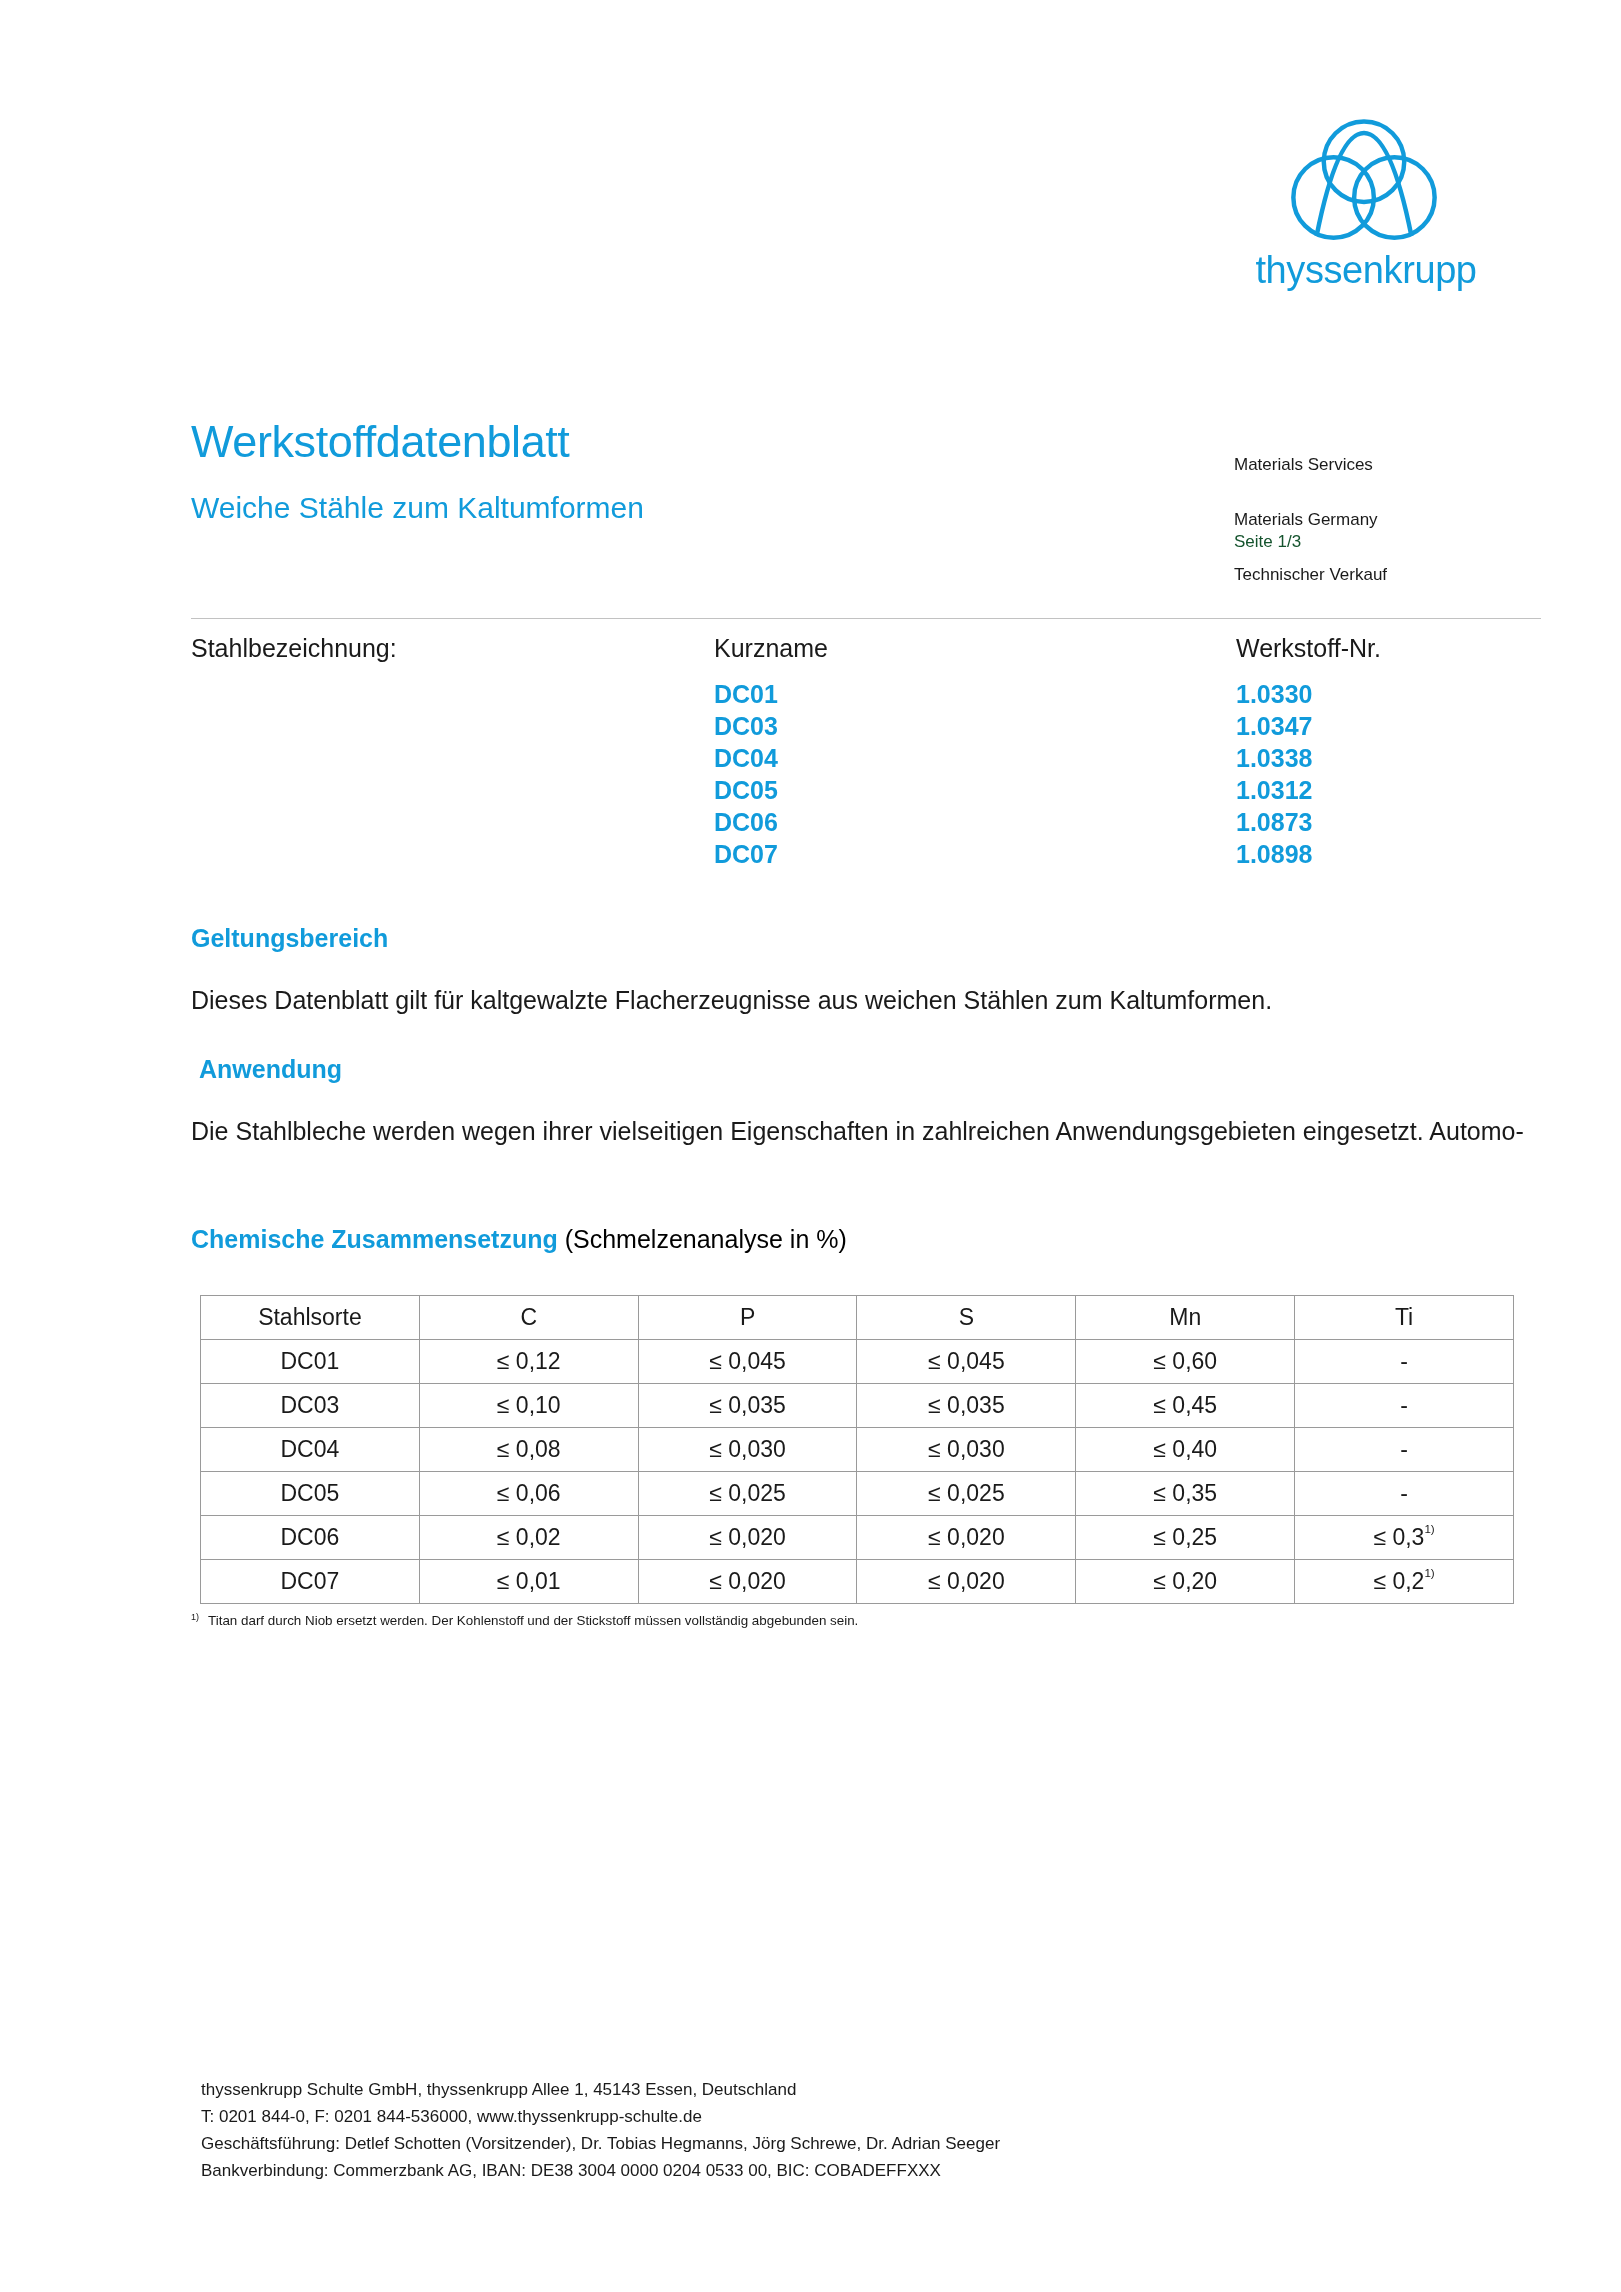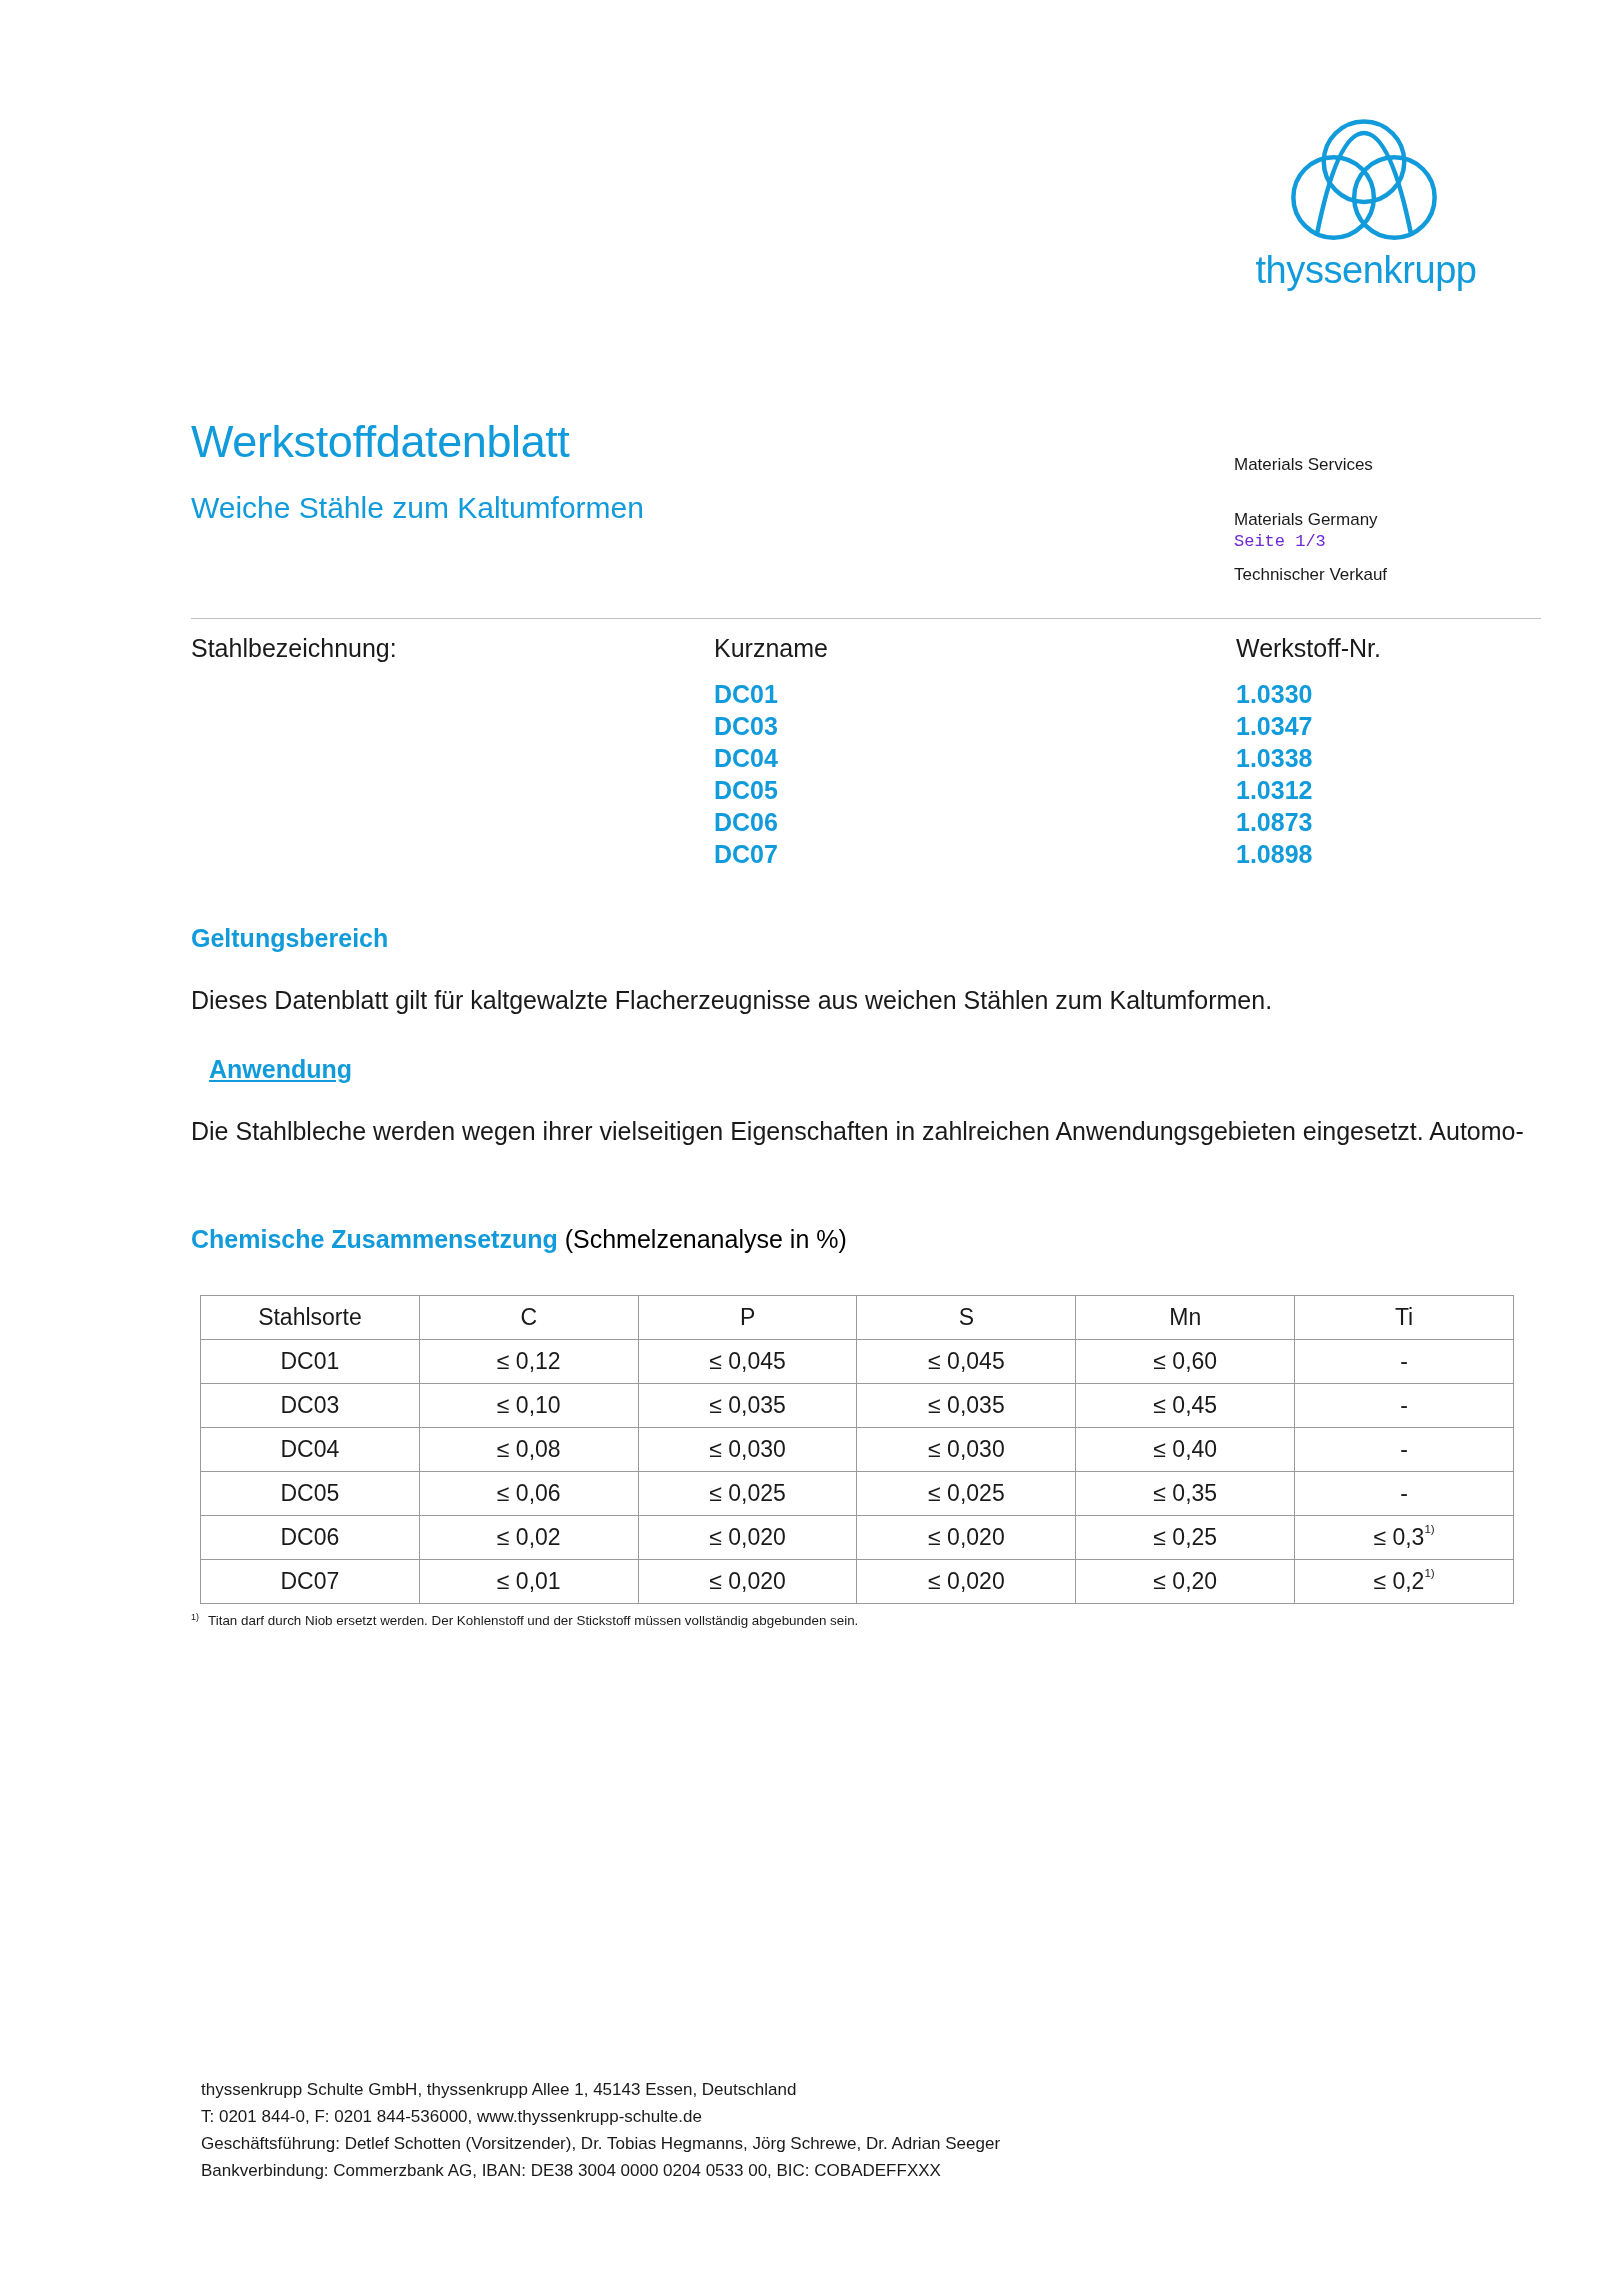--- a/index.html
+++ b/index.html
@@ -16,40 +16,40 @@
     position: absolute; left: 0; top: 143px; width: 260px; text-align: center;
     font-size: 38px; color: #119bdb; letter-spacing: -0.4px;
   }
 
   
   #doc-title { left: 191px; top: 416px; font-size: 45px; color: #119bdb; letter-spacing: -0.4px; }
   #doc-subtitle { left: 191px; top: 491px; font-size: 30px; color: #119bdb; }
 
   #dept { left: 1234px; top: 423px; font-size: 17px; line-height: 27px; color: #1a1a1a; }
   #dept div { height: 27px; margin-top: 28px; }
-  #page-number { left: 1234px; top: 532px; font-size: 17px; color: #6d28d9; font-family: Liberation Mono, monospace; }
+  #page-number { left: 1234px; top: 532px; font-size: 17px; color: #14532d; }
 
   #rule { left: 191px; top: 618px; width: 1350px; height: 0; border-top: 1.8px solid #c2c2c2; }
 
   
   .des-label { font-size: 25px; color: #1a1a1a; top: 634px; }
   #des-label-main { left: 191px; }
   #des-label-kurz { left: 714px; }
   #des-label-nr { left: 1236px; }
   .des-list { top: 678px; font-size: 25px; line-height: 32px; color: #119bdb; font-weight: bold; }
   #des-kurz-list { left: 714px; }
   #des-nr-list { left: 1236px; }
   .des-list div { height: 32px; }
 
   
   .sec-head { font-size: 25px; color: #119bdb; font-weight: bold; }
   .body-text { font-size: 25px; color: #1a1a1a; line-height: 42px; width: 1343px; }
   #scope-head { left: 191px; top: 924px; }
   #scope-text { left: 191px; top: 979px; }
-  #app-head { left: 209px; top: 1055px; text-decoration: underline; }
+  #app-head { left: 199px; top: 1055px; }
   #app-text { left: 191px; top: 1110px; }
   #chem-head { left: 191px; top: 1225px; font-size: 25px; }
   #chem-head .sec-head { position: static; }
   #chem-head .sub { color: #000000; font-weight: normal; }
 
   
   #chem-table {
     left: 200px; top: 1275px; width: 1314px;
     border-collapse: collapse; table-layout: fixed;
     font-size: 23px; color: #1a1a1a; margin-top: 20px;

